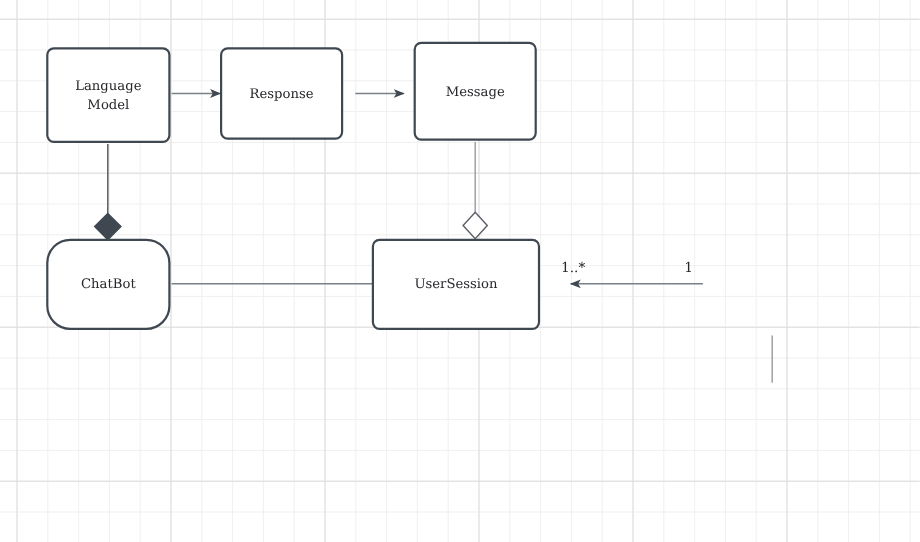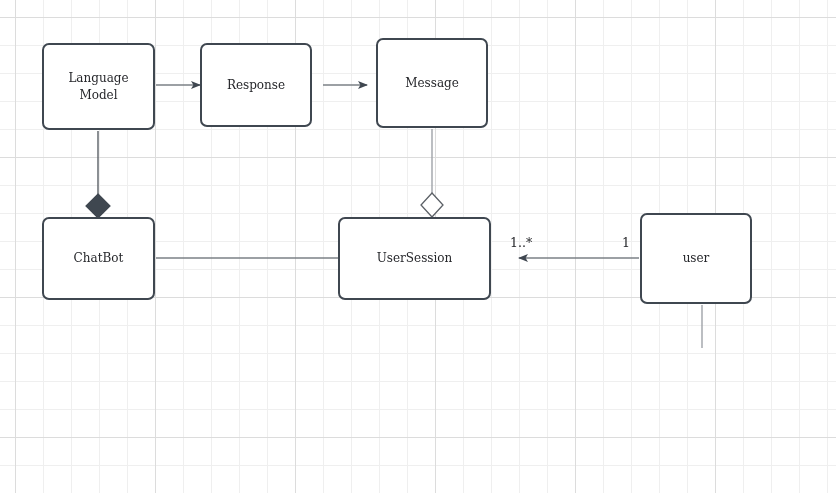--- a/index.html
+++ b/index.html
@@ -128,30 +128,27 @@
   </div>
 
   <div class="node" style="left:200px; top:43px; width:112px; height:84px;">
     <span class="node-label">Response</span>
   </div>
 
   <div class="node" style="left:376px; top:38px; width:112px; height:90px;justify-content:center;">
     <span class="node-label">Message</span>
   </div>
 
-  <div class="node" style="left:42px; top:217px; width:113px; height:83px;">
+  <div class="node" style="left:42px; top:217px; width:113px; height:83px;border-radius:22px;">
     <span class="node-label">ChatBot</span>
   </div>
 
   <div class="node" style="left:338px; top:217px; width:153px; height:83px;">
     <span class="node-label">UserSession</span>
   </div>
 
-  <div class="node" style="left:640px; top:213px; width:112px; height:91px;">
-    <span class="node-label">user</span>
-  </div>
 
 
   <div class="edge-label" style="left:510px; top:235px;">1..*</div>
 
   <div class="edge-label" style="left:622px; top:235px;">1</div>
 
 </div>
 
 </body></html>

